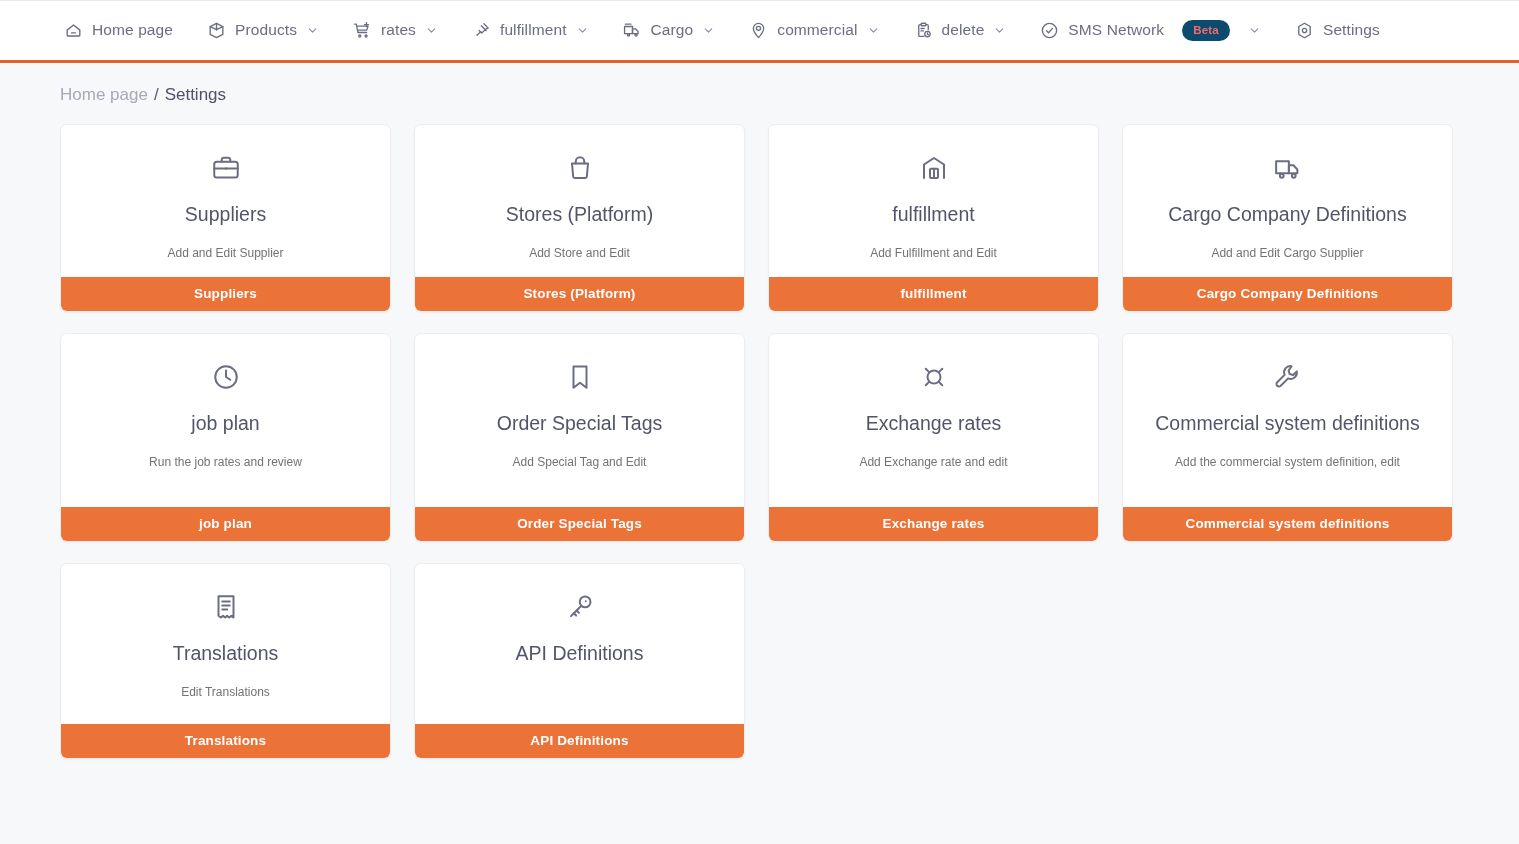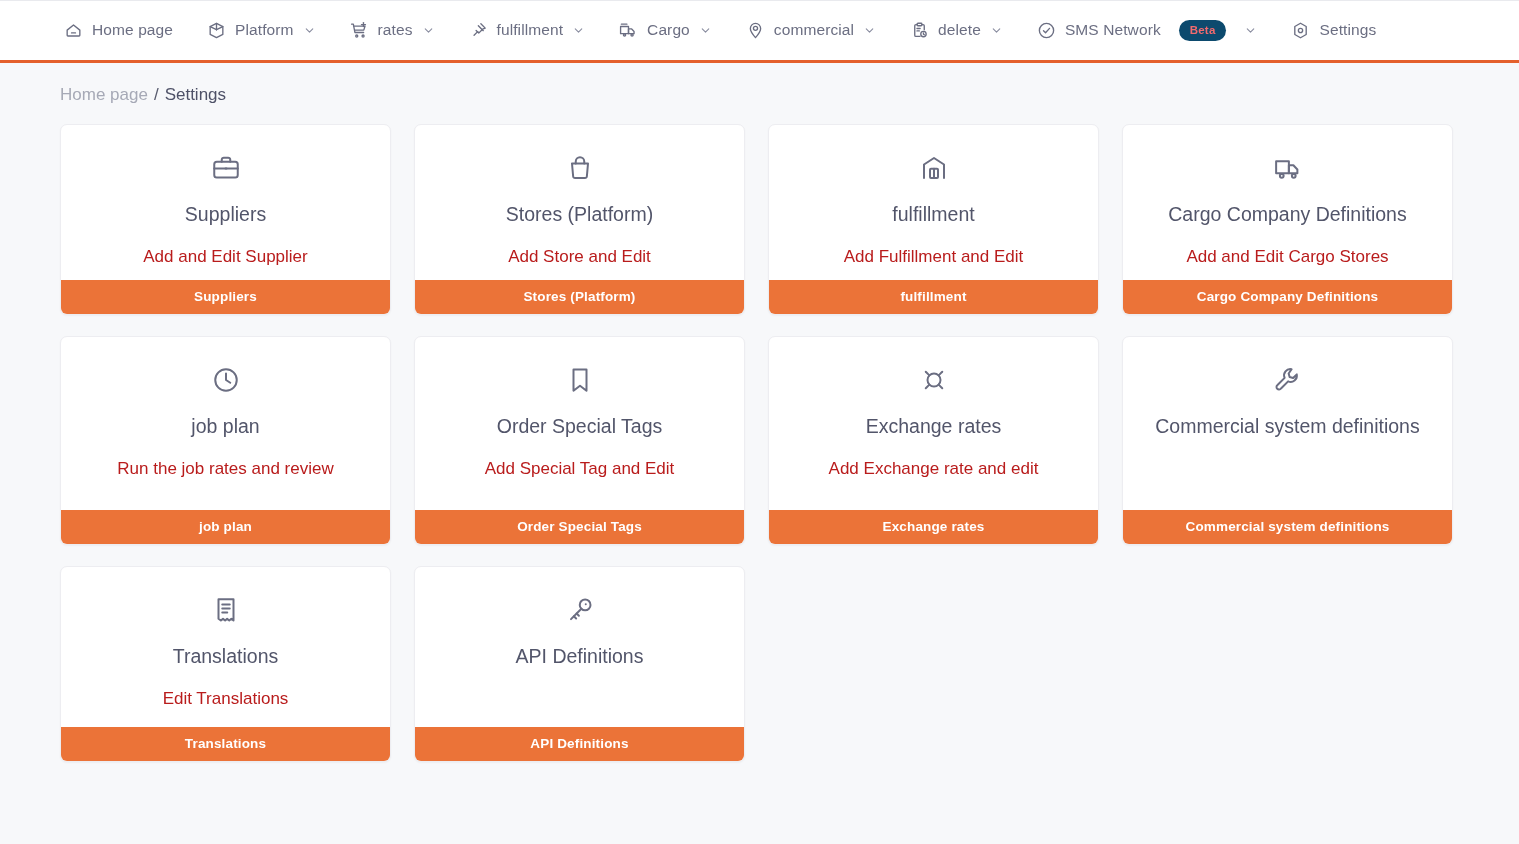--- a/index.html
+++ b/index.html
@@ -95,22 +95,22 @@
   }
   .card-ico { color:#6b6e82; height:30px; margin-bottom: 20px; }
   .card-ico svg { width:30px; height:30px; display:block; }
   .card-title {
     font-size: 19.5px;
     color: #52556a;
     line-height: 1.15;
     margin-bottom: 20px;
   }
   .card-desc {
-    font-size: 17px;
-    color: #b91c1c;
+    font-size: 12px;
+    color: #737373;
     line-height: 1.42;
     max-width: 280px;
   }
   .card-btn {
     background: #eb7338;
     color: #ffffff;
     font-size: 13.5px;
     font-weight: 700;
     text-align: center;
     padding: 9px 6px 10px;
@@ -143,21 +143,21 @@
 
   <div class="nav-item">
     <span class="nav-ico">
       <svg viewBox="0 0 24 24" fill="none" stroke="currentColor" stroke-width="1.7" stroke-linecap="round" stroke-linejoin="round">
         <path d="M12 3 20 7v10l-8 4-8-4V7z"></path>
           <path d="M12 3v8"></path>
           <path d="M12 11 4 7"></path>
           <path d="m12 11 8-4"></path>
       </svg>
     </span>
-    <span class="nav-label">Platform</span>
+    <span class="nav-label">Products</span>
     <span class="caret">
       <svg viewBox="0 0 24 24" fill="none" stroke="currentColor" stroke-width="2" stroke-linecap="round" stroke-linejoin="round">
           <path d="m6 9 6 6 6-6"></path>
         </svg>
     </span>
   </div>
 
   <div class="nav-item">
     <span class="nav-ico">
       <svg viewBox="0 0 24 24" fill="none" stroke="currentColor" stroke-width="1.7" stroke-linecap="round" stroke-linejoin="round">
@@ -331,21 +331,21 @@
     <div class="card-body">
       <span class="card-ico">
         <svg viewBox="0 0 24 24" fill="none" stroke="currentColor" stroke-width="1.6" stroke-linecap="round" stroke-linejoin="round">
           <path d="M2.5 6.6h10.2v9.6H2.5z"></path>
           <path d="M12.7 9.8h3.6l3.2 3.4v3h-6.8z"></path>
           <circle cx="7" cy="18.2" r="1.5"></circle>
             <circle cx="16.6" cy="18.2" r="1.5"></circle>
         </svg>
       </span>
       <div class="card-title">Cargo Company Definitions</div>
-      <div class="card-desc">Add and Edit Cargo Stores</div>
+      <div class="card-desc">Add and Edit Cargo Supplier</div>
     </div>
     <button class="card-btn">Cargo Company Definitions</button>
   </div>
 
   <div class="card row2">
     <div class="card-body">
       <span class="card-ico">
         <svg viewBox="0 0 24 24" fill="none" stroke="currentColor" stroke-width="1.6" stroke-linecap="round" stroke-linejoin="round">
           <circle cx="12" cy="12" r="8.6"></circle>
             <path d="M12 6.8V12l3.4 2.2"></path>
@@ -388,20 +388,21 @@
   </div>
 
   <div class="card row2">
     <div class="card-body">
       <span class="card-ico">
         <svg viewBox="0 0 24 24" fill="none" stroke="currentColor" stroke-width="1.6" stroke-linecap="round" stroke-linejoin="round">
           <path d="M14.9 3.4a5 5 0 0 0-5.6 6.9L3.6 16a2 2 0 1 0 2.8 2.8l5.7-5.7a5 5 0 0 0 6.9-5.6l-2.9 2.9-2.8-.8-.8-2.8z"></path>
         </svg>
       </span>
       <div class="card-title">Commercial system definitions</div>
+      <div class="card-desc">Add the commercial system definition, edit</div>
     </div>
     <button class="card-btn">Commercial system definitions</button>
   </div>
 
   <div class="card row3">
     <div class="card-body">
       <span class="card-ico">
         <svg viewBox="0 0 24 24" fill="none" stroke="currentColor" stroke-width="1.6" stroke-linecap="round" stroke-linejoin="round">
           <path d="M6 3.4h12v17l-1.7-1.4-1.7 1.4-1.7-1.4-1.6 1.4-1.7-1.4L7.9 20.4 6 19z"></path>
           <path d="M9 7.6h6"></path>

